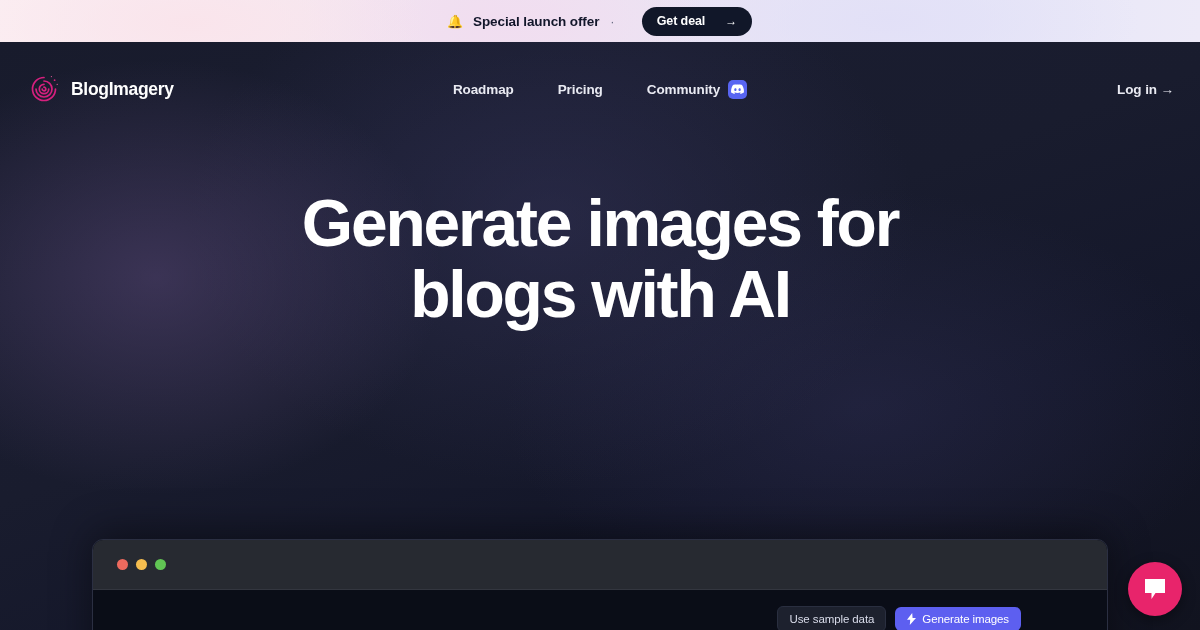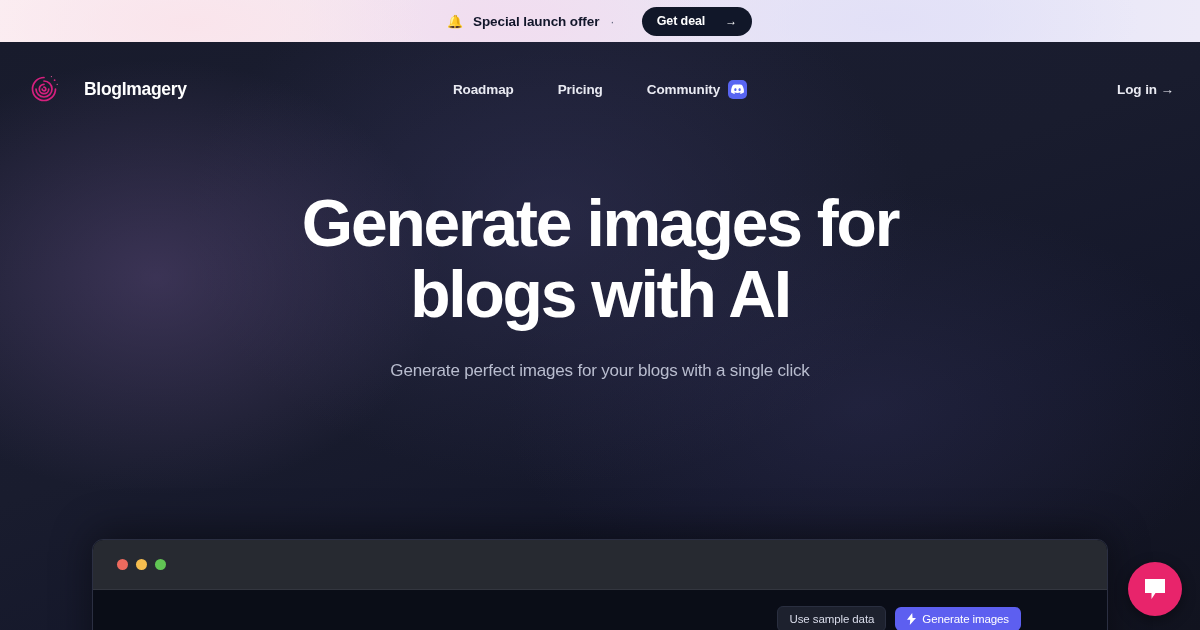--- a/index.html
+++ b/index.html
@@ -88,21 +88,21 @@
     position: relative;
     height: 94px;
     display: flex;
     align-items: center;
     padding: 0 26px;
     z-index: 4;
   }
   .brand {
     display: flex;
     align-items: center;
-    gap: 22px;
+    gap: 9px;
     cursor: pointer;
   }
   .brand-logo { width: 36px; height: 36px; display: block; }
   .brand-name {
     color: #ffffff;
     font-size: 17.5px;
     font-weight: bold;
     letter-spacing: -0.3px;
   }
 
@@ -325,21 +325,20 @@
           <span>→</span>
         </a>
       </div>
     </div>
 
     <div class="hero-content">
       <h1 class="hero-title">
         <span>Generate images for</span><br>
         <span>blogs with AI</span>
       </h1>
-      <p class="hero-sub">Generate perfect images for your blogs with a single click</p>
     </div>
 
     <div class="app-window">
       <div class="titlebar">
         <span class="dot red"></span>
         <span class="dot yellow"></span>
         <span class="dot green"></span>
       </div>
       <div class="app-body">
         <div class="app-toolbar">

